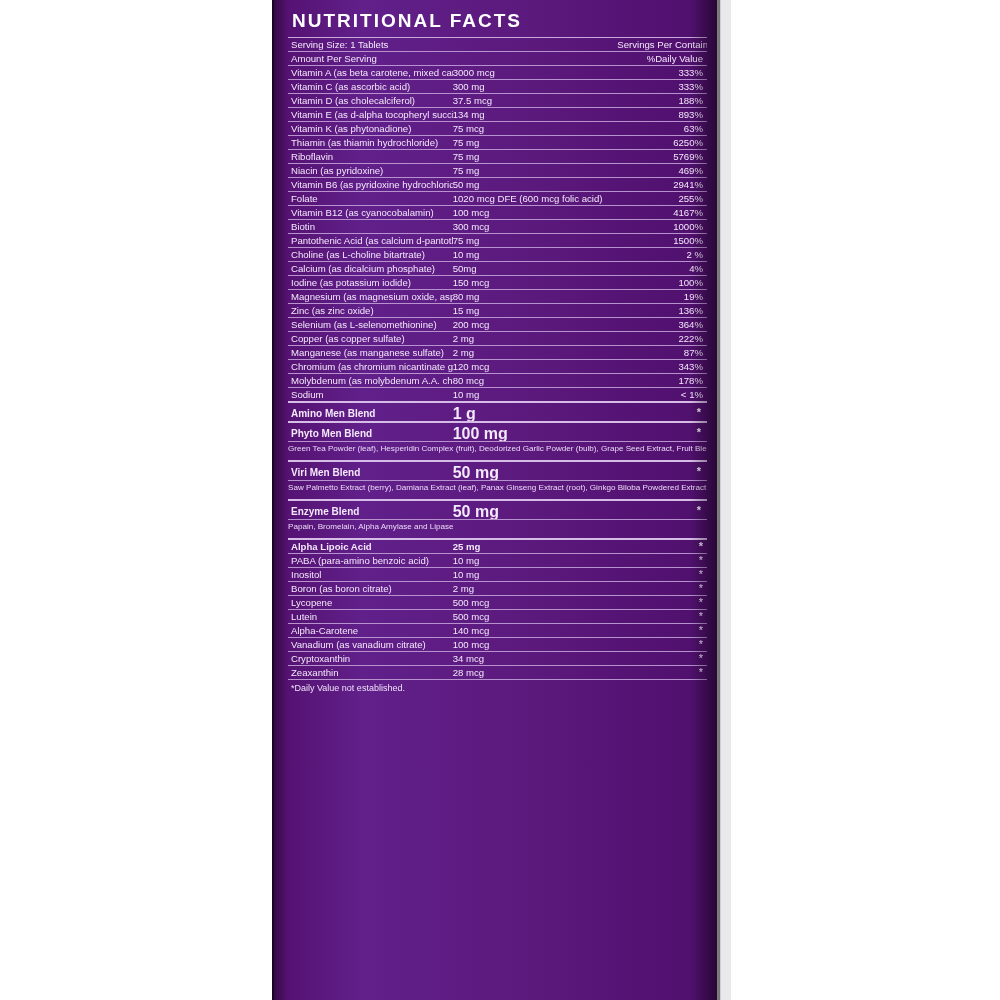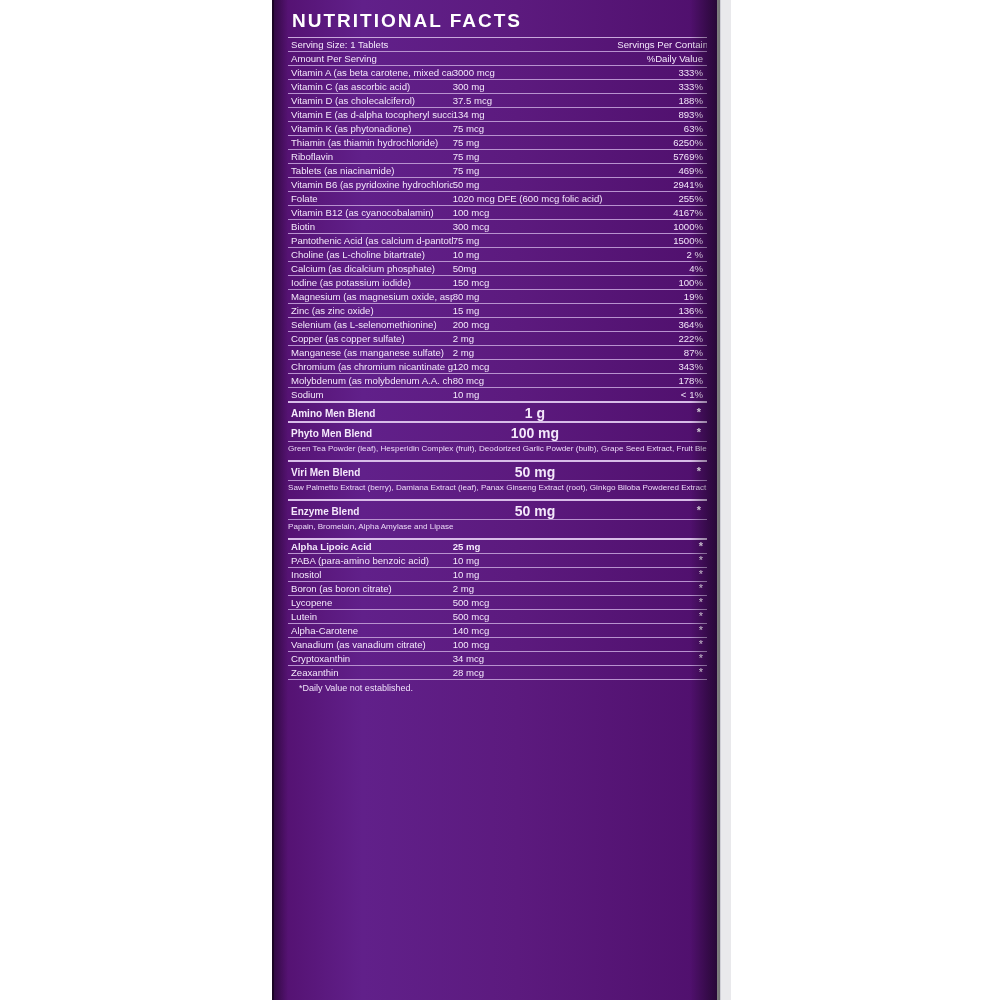--- a/index.html
+++ b/index.html
@@ -91,37 +91,36 @@
   .c-dv   { width: 60px; text-align: right; padding-right: 4px !important; }
 
   .row-top td { border-top: 1px solid #c9a8dc; }
   .hdr td { font-size: 9.6px; }
   .hdr .c-dv { text-align: right; }
   .serv-right { text-align: right; padding-right: 4px !important; }
 
   .thick-top td { border-top: 2px solid #d8bce8; font-weight: bold; }
 
   .blend-name { font-size: 10px; padding-top: 5px !important; padding-bottom: 2px !important; }
-  .blend-amt { font-size: 14px; padding-top: 5px !important; text-align: center; }
+  .blend-amt { font-size: 16px; padding-top: 5px !important; }
   .blend-star { text-align: right; padding-right: 6px !important; padding-top: 4px !important; font-size: 10px; }
   .ingredients td {
     font-size: 8.1px;
     line-height: 11.5px;
     white-space: normal;
     border-bottom: none;
     padding-bottom: 6px !important;
     color: #ecd9f8;
   }
   .nb td { border-bottom: none; }
   .footnote {
     font-size: 9px;
     color: #efe1f9;
     margin-top: 3px;
     padding-left: 3px;
-    margin-left: 8px;
   }
   .star { font-size: 11px; }
 </style>
 </head>
 <body>
 
 <div class="page">
 
   <div class="panel">
     <div class="panel-inner">
@@ -168,21 +167,21 @@
             <td class="c-name">Thiamin (as thiamin hydrochloride)</td>
             <td class="c-amt">75 mg</td>
             <td class="c-dv">6250%</td>
           </tr>
           <tr>
             <td class="c-name">Riboflavin</td>
             <td class="c-amt">75 mg</td>
             <td class="c-dv">5769%</td>
           </tr>
           <tr>
-            <td class="c-name">Tablets (as niacinamide)</td>
+            <td class="c-name">Niacin (as pyridoxine)</td>
             <td class="c-amt">75 mg</td>
             <td class="c-dv">469%</td>
           </tr>
           <tr>
             <td class="c-name">Vitamin B6 (as pyridoxine hydrochloride)</td>
             <td class="c-amt">50 mg</td>
             <td class="c-dv">2941%</td>
           </tr>
           <tr>
             <td class="c-name">Folate</td>

